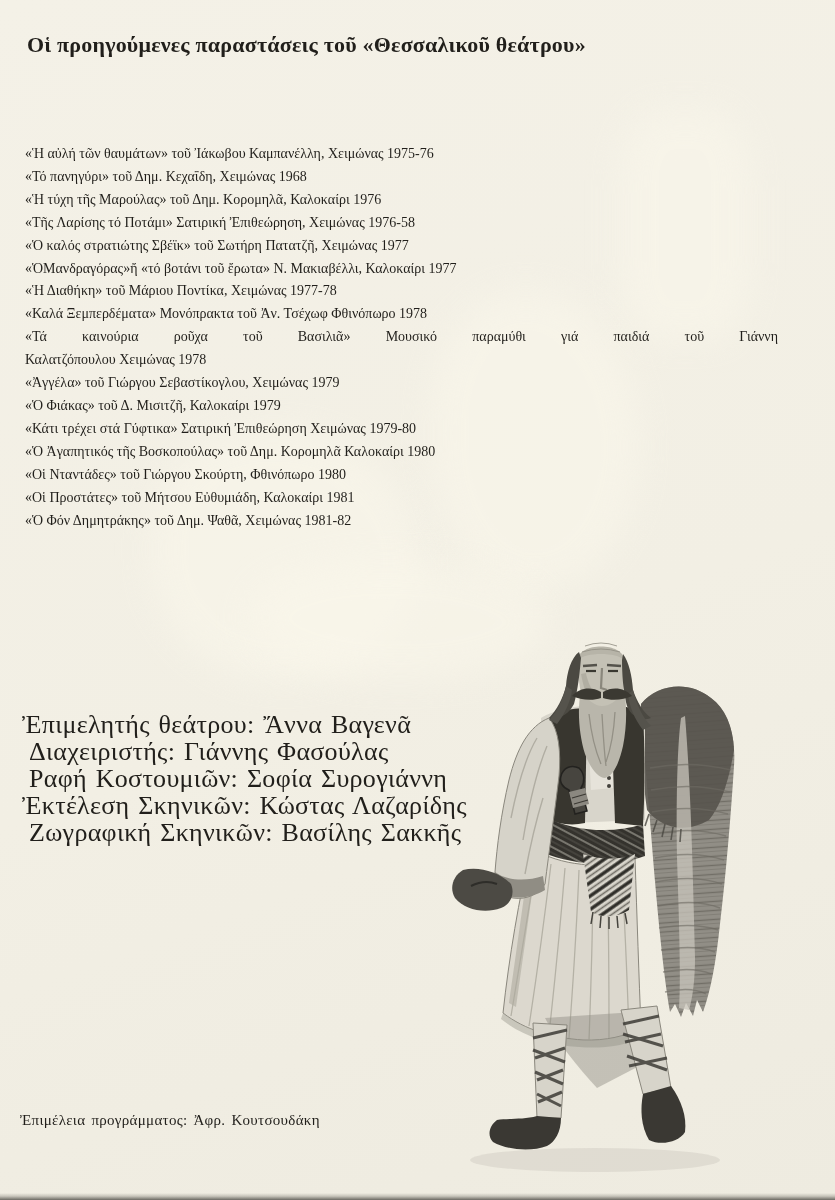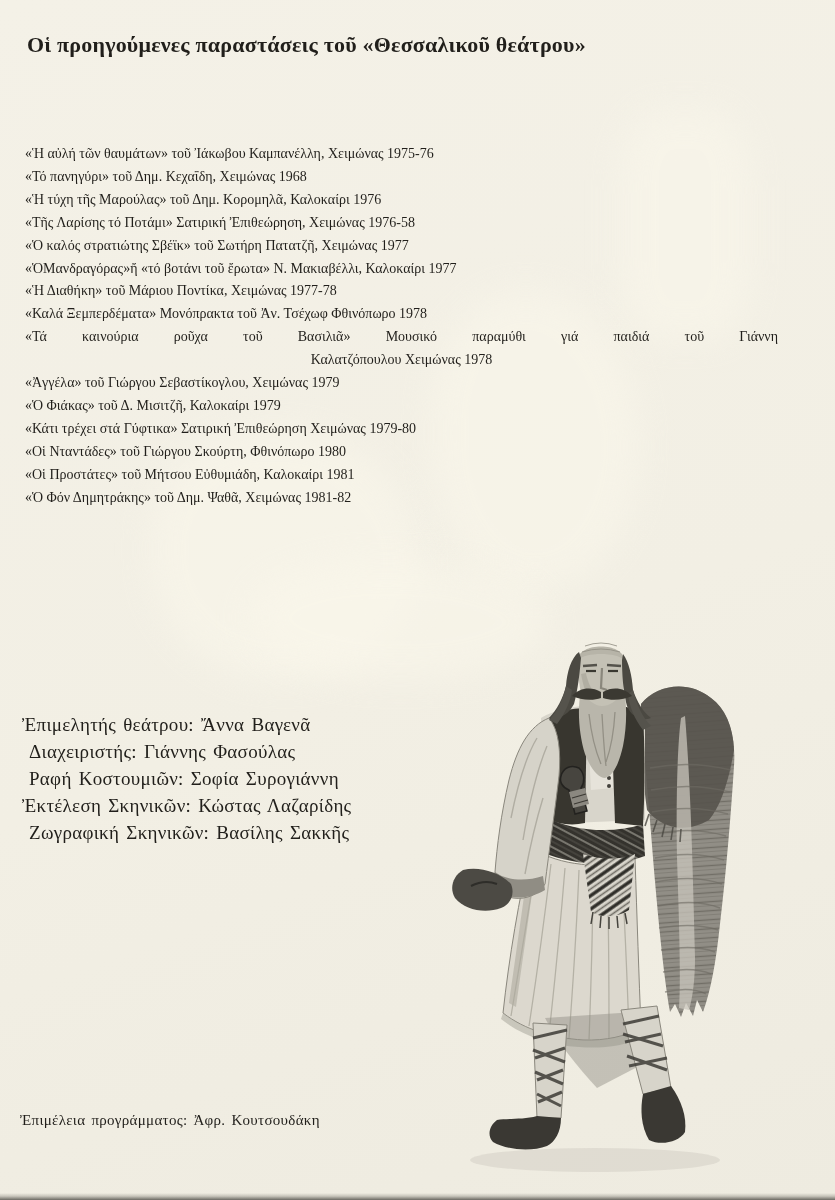--- a/index.html
+++ b/index.html
@@ -17,24 +17,24 @@
   .title{
     position:absolute;left:27px;top:32px;margin:0;
     font-size:22px;font-weight:bold;letter-spacing:.2px;white-space:nowrap;
   }
   .perf-list{
     position:absolute;left:25px;top:128px;width:753px;
     font-size:14px;line-height:22.9px;margin-top:15px;
   }
   .perf{white-space:nowrap;}
   .perf.justify{white-space:normal;text-align:justify;text-align-last:justify;}
-  .perf.right{text-align:center;white-space:nowrap;}
+  .perf.right{text-align:left;white-space:nowrap;}
   .credits{
     position:absolute;left:22px;top:711px;
-    font-size:19px;line-height:27px;letter-spacing:.3px;word-spacing:2px;
+    font-size:26px;line-height:27px;letter-spacing:.3px;word-spacing:2px;
   }
   .credit.ind{padding-left:7px;}
   .footer-note{
     position:absolute;left:20px;top:1112px;
     font-size:15px;letter-spacing:.3px;word-spacing:2px;white-space:nowrap;
   }
   .illustration{position:absolute;left:445px;top:618px;width:390px;height:580px;margin:0;}
   .bottom-edge{
     position:absolute;left:0;bottom:0;width:100%;height:7px;
     background:linear-gradient(180deg,rgba(110,108,100,0) 0%,rgba(110,108,100,.3) 45%,rgba(84,82,76,.85) 100%);
@@ -59,20 +59,21 @@
     <div class="perf">«Τῆς Λαρίσης τό Ποτάμι» Σατιρική Ἐπιθεώρηση, Χειμώνας 1976-58</div>
     <div class="perf">«Ὁ καλός στρατιώτης Σβέϊκ» τοῦ Σωτήρη Πατατζῆ, Χειμώνας 1977</div>
     <div class="perf">«ὉΜανδραγόρας»ἤ «τό βοτάνι τοῦ ἔρωτα» Ν. Μακιαβέλλι, Καλοκαίρι 1977</div>
     <div class="perf">«Ἡ Διαθήκη» τοῦ Μάριου Ποντίκα, Χειμώνας 1977-78</div>
     <div class="perf">«Καλά Ξεμπερδέματα» Μονόπρακτα τοῦ Ἀν. Τσέχωφ Φθινόπωρο 1978</div>
     <div class="perf justify">«Τά καινούρια ροῦχα τοῦ Βασιλιᾶ» Μουσικό παραμύθι γιά παιδιά τοῦ Γιάννη</div>
     <div class="perf right">Καλατζόπουλου Χειμώνας 1978</div>
     <div class="perf">«Ἀγγέλα» τοῦ Γιώργου Σεβαστίκογλου, Χειμώνας 1979</div>
     <div class="perf">«Ὁ Φιάκας» τοῦ Δ. Μισιτζῆ, Καλοκαίρι 1979</div>
     <div class="perf">«Κάτι τρέχει στά Γύφτικα» Σατιρική Ἐπιθεώρηση Χειμώνας 1979-80</div>
+    <div class="perf">«Ὁ Ἀγαπητικός τῆς Βοσκοπούλας» τοῦ Δημ. Κορομηλᾶ Καλοκαίρι 1980</div>
     <div class="perf">«Οἱ Νταντάδες» τοῦ Γιώργου Σκούρτη, Φθινόπωρο 1980</div>
     <div class="perf">«Οἱ Προστάτες» τοῦ Μήτσου Εὐθυμιάδη, Καλοκαίρι 1981</div>
     <div class="perf">«Ὁ Φόν Δημητράκης» τοῦ Δημ. Ψαθᾶ, Χειμώνας 1981-82</div>
   </div>
 
   <figure class="illustration" aria-label="Pencil costume sketch of an elderly bearded man in traditional Greek klepht dress: white shirt, dark vest, sash with dagger, fustanella skirt, strapped leg wrappings, tsarouchia shoes and a long cloak over his left shoulder">
     <svg viewBox="0 0 390 580" width="390" height="580" xmlns="http://www.w3.org/2000/svg">
       <defs>
         <pattern id="cloakTex" width="8" height="9" patternUnits="userSpaceOnUse" patternTransform="rotate(-4)">
           <rect width="8" height="9" fill="#918e86"></rect>

